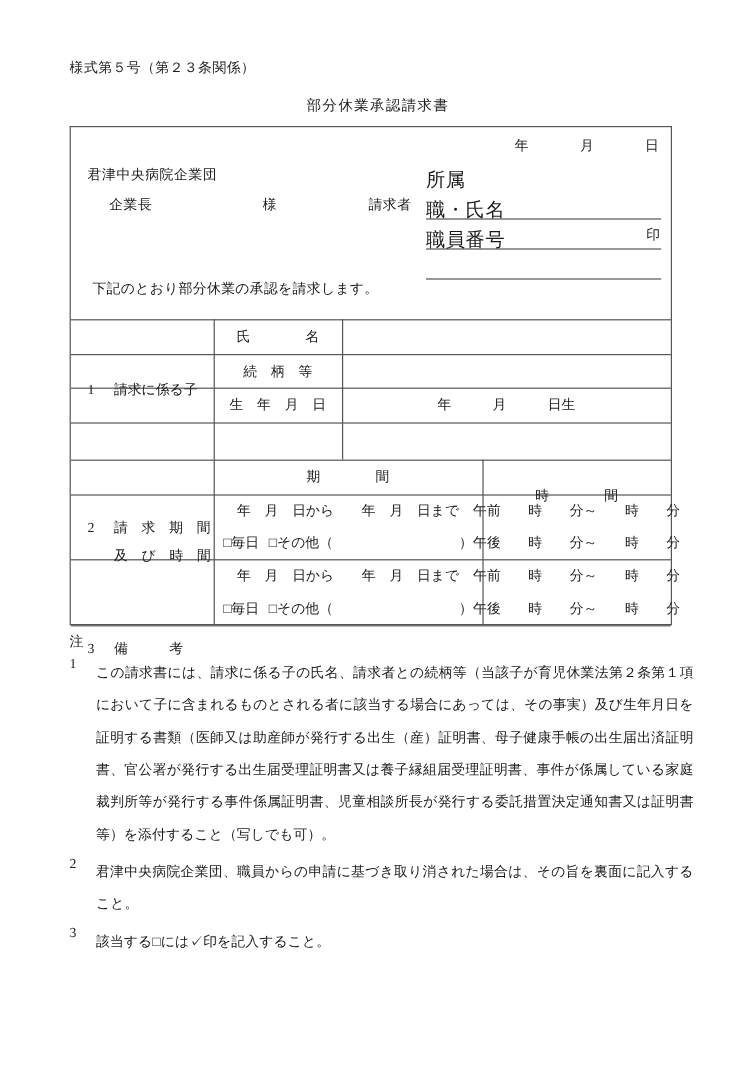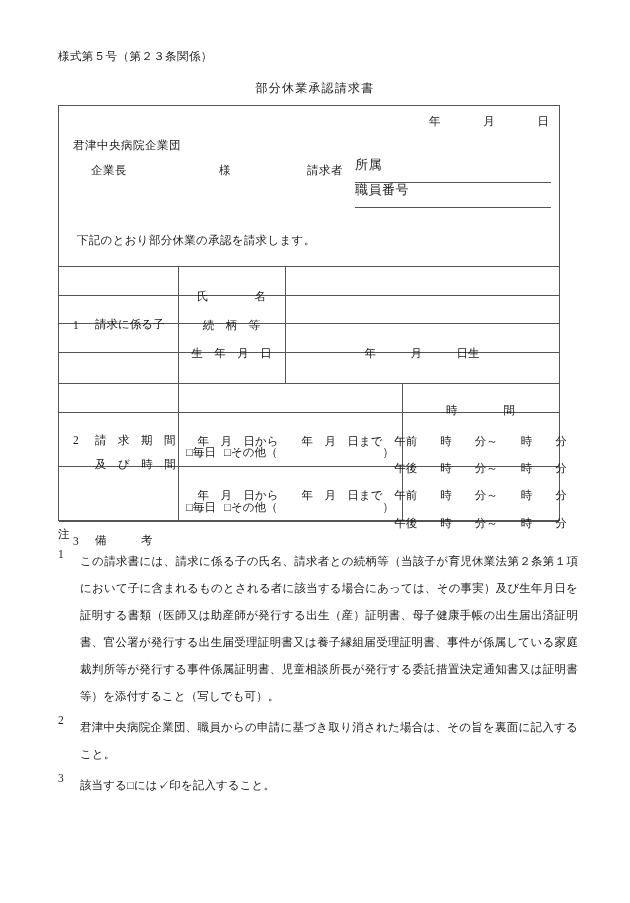--- a/index.html
+++ b/index.html
@@ -93,22 +93,22 @@
     width: 196px;
   }
   .req-row {
     position: relative;
     height: 25px;
     border-bottom: 1px solid #555;
     box-sizing: border-box;
   }
   .req-row .rf-label {
     position: absolute;
-    left: 0; bottom: 8px;
-    font-size: 13px;
+    left: 0; bottom: 21px;
+    font-size: 16px;
     letter-spacing: 0.5px;
     white-space: nowrap;
   }
   .req-row .rf-seal {
     position: absolute;
     right: 1px; bottom: 4px;
     font-size: 11.5px;
   }
   .statement {
     position: absolute;
@@ -140,21 +140,21 @@
     align-items: center;
     font-size: 11.5px;
     box-sizing: border-box;
     white-space: nowrap;
   }
   .spread {
     display: flex;
     justify-content: flex-start;
     width: 100%;
   }
-  .centered { justify-content: center; margin-top: 16px; }
+  .centered { justify-content: center; }
 
   .sec-label {
     position: absolute;
     font-size: 11.5px;
     display: flex;
     align-items: center;
     white-space: nowrap;
   }
   .sec-num {
     display: inline-block;
@@ -213,20 +213,24 @@
         <span>企業長</span>
         <span>様</span>
       </div>
 
       <div class="requester-label">請求者</div>
 
       <div class="req-fields">
         <div class="req-row">
           <span class="rf-label">所属</span>
           <span class="rf-seal"></span>
+        </div>
+        <div class="req-row">
+          <span class="rf-label">職・氏名</span>
+          <span class="rf-seal">印</span>
         </div>
         <div class="req-row">
           <span class="rf-label">職員番号</span>
           <span class="rf-seal"></span>
         </div>
       </div>
 
       <div class="statement">下記のとおり部分休業の承認を請求します。</div>
     </div>
 
@@ -261,21 +265,22 @@
       <div style="display:flex; line-height:24px;">
         <span class="sec-num">2</span>
         <span>請　求　期　間</span>
       </div>
       <div style="display:flex; line-height:24px;">
         <span class="sec-num"></span>
         <span>及　び　時　間</span>
       </div>
     </div>
 
-    <div class="cell centered" style="left:343px; top:274px; width:157px; height:29px;font-family:Liberation Mono, monospace;">時　　　　間</div>
+    <div class="cell centered" style="left:119px; top:277px; width:224px; height:29px;">期　　　　間</div>
+    <div class="cell centered" style="left:343px; top:293px; width:157px; height:29px;font-family:Liberation Mono, monospace;">時　　　　間</div>
 
     <div class="cell centered" style="left:119px; top:306px; width:224px; height:27px;">年　月　日から　　年　月　日まで</div>
     <div class="cell" style="left:119px; top:333px; width:224px; height:27px; padding:0 8px;">
       <span class="spread">
         <span>□毎日</span>
         <span style="flex:1; padding-left:8px;">□その他（</span>
         <span>）</span>
       </span>
     </div>
     <div class="cell centered" style="left:343px; top:306px; width:157px; height:27px;">午前　　時　　分～　　時　　分</div>

